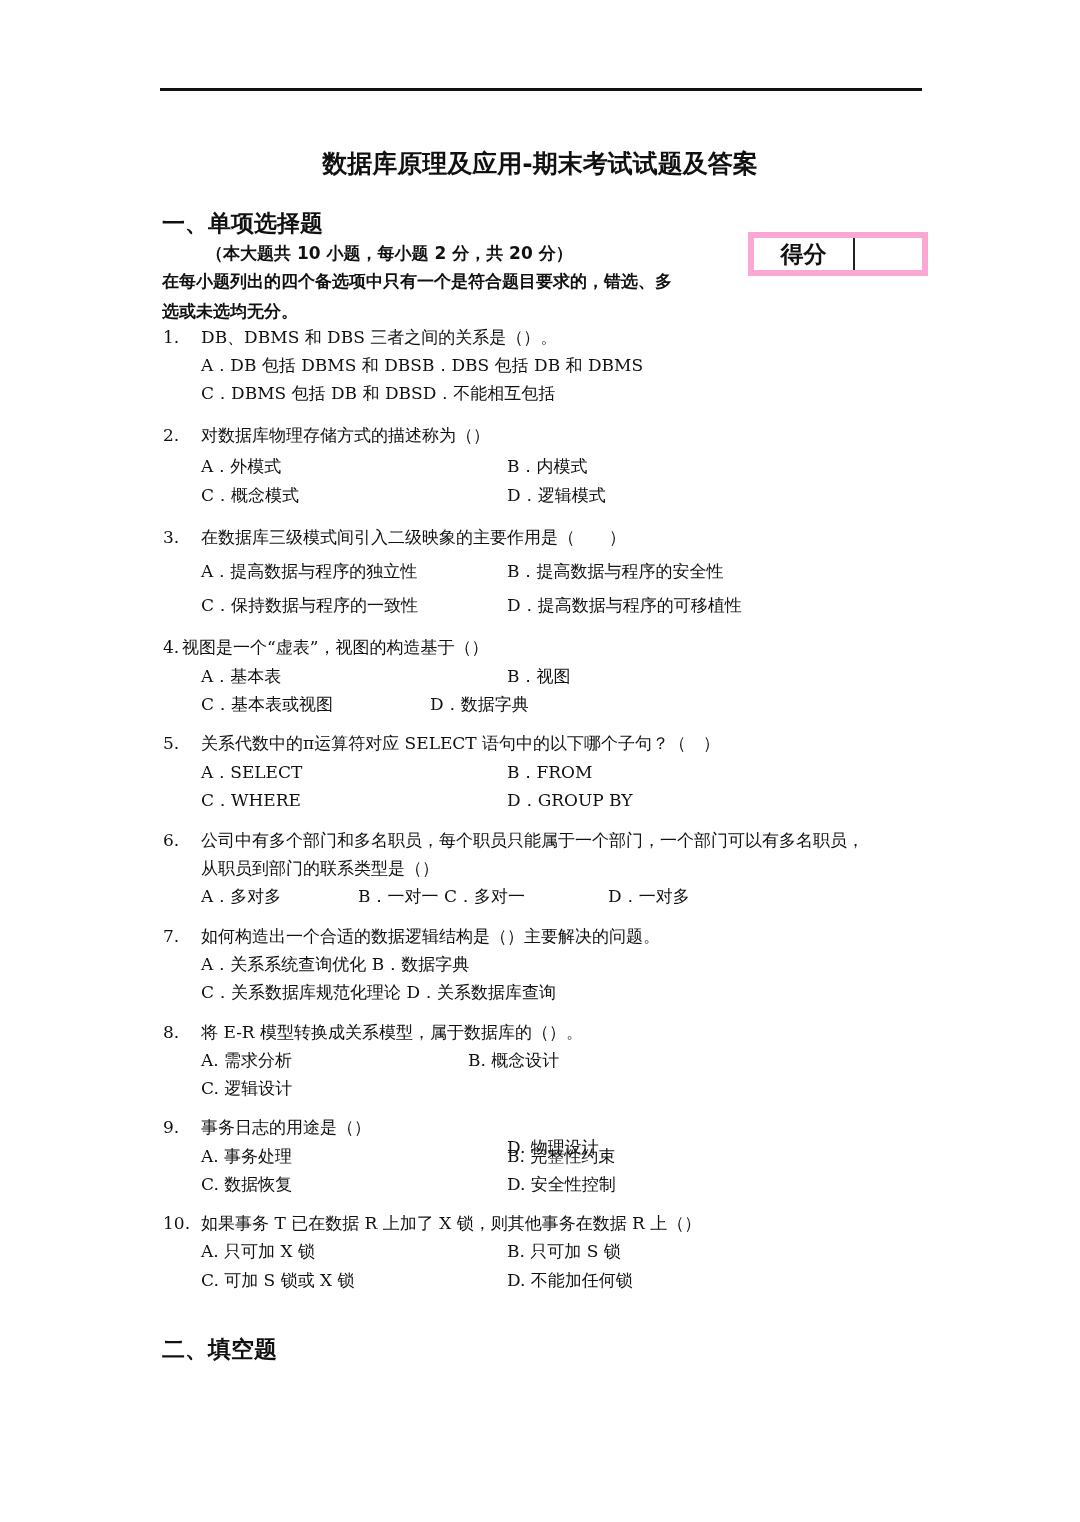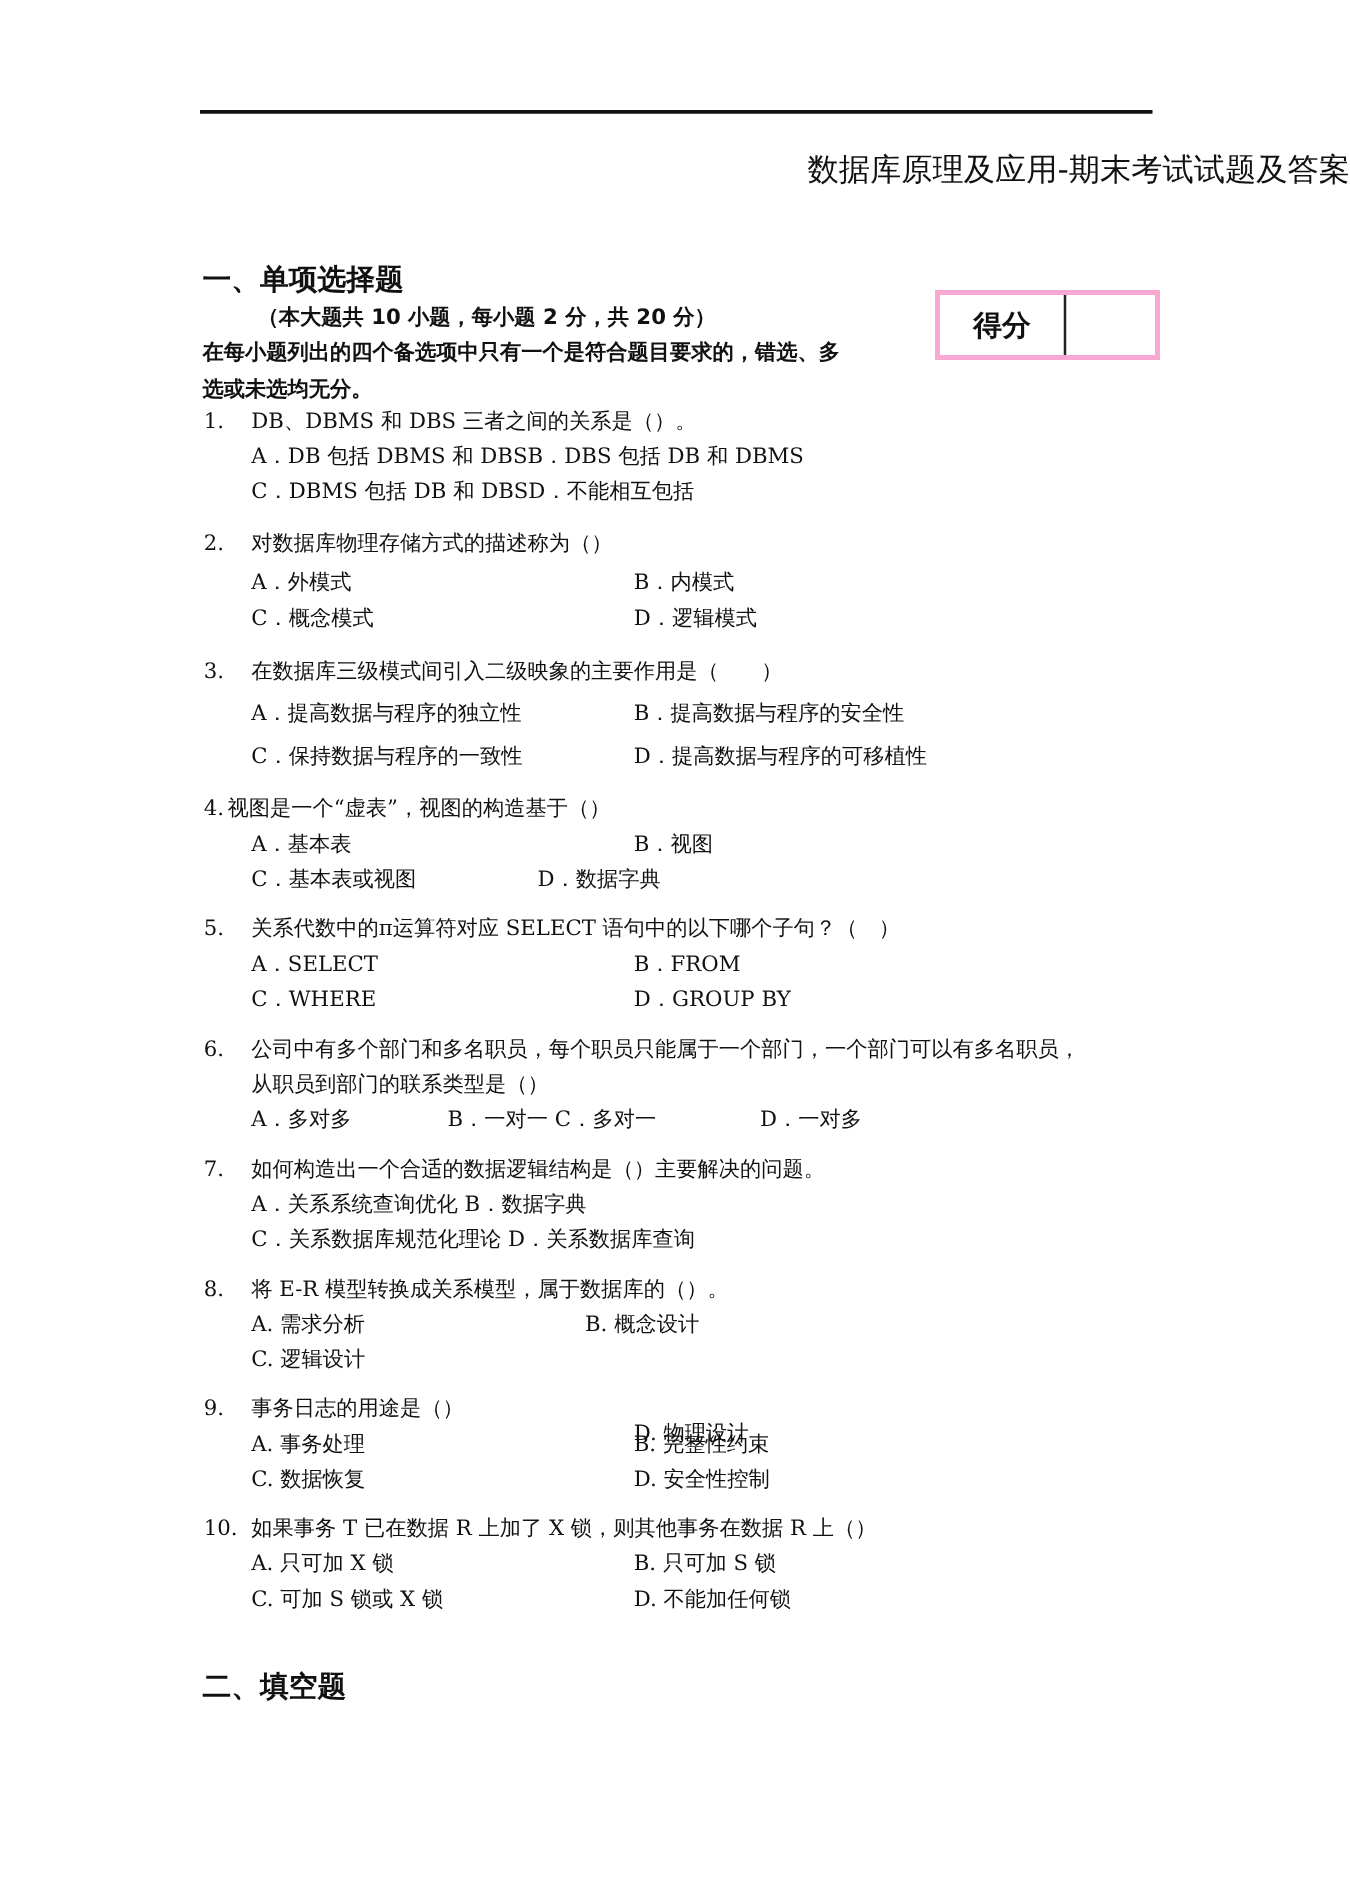--- a/index.html
+++ b/index.html
@@ -3,35 +3,35 @@
   <meta charset="utf-8">
   <style>
     html, body { margin: 0; padding: 0; background: #ffffff; }
     body {
       width: 1080px; height: 1522px; position: relative; overflow: hidden;
       font-family: "DejaVu Serif", "Liberation Serif", serif;
       color: #111111;
     }
     .rule { position: absolute; left: 160px; top: 88px; width: 762px; height: 3px; background: #111; }
     .title {
-      position: absolute; left: 0; width: 1080px; top: 119px; text-align: right;
-      font-family: "DejaVu Sans", "Liberation Sans", sans-serif; font-weight: normal;
+      position: absolute; left: 0; width: 1080px; top: 147px; text-align: center;
+      font-family: "DejaVu Sans", "Liberation Sans", sans-serif; font-weight: bold;
       font-size: 25px; letter-spacing: 0px;
     }
     .sec {
       position: absolute; left: 162px;
       font-family: "DejaVu Sans", "Liberation Sans", sans-serif; font-weight: bold; font-size: 23px;
     }
     .bold-line {
       position: absolute; font-weight: bold; font-size: 17px;
       font-family: "DejaVu Sans", "Liberation Sans", sans-serif;
     }
     .score-box {
-      position: absolute; left: 748px; top: 232px; width: 180px; height: 56px;
-      border: 4px solid #f9a8d4; display: flex; box-sizing: border-box;
+      position: absolute; left: 748px; top: 232px; width: 180px; height: 44px;
+      border: 6px solid #f9a8d4; display: flex; box-sizing: border-box;
     }
     .score-label {
       width: 99px; border-right: 2px solid #222; display: flex; align-items: center; justify-content: center;
       font-family: "DejaVu Sans", "Liberation Sans", sans-serif; font-weight: bold; font-size: 23px;
     }
     .score-value { flex: 1; }
     .line { position: absolute; font-size: 17px; white-space: nowrap; line-height: 22px; }
     .num { position: absolute; left: 163px; }
   </style>
 </head>

